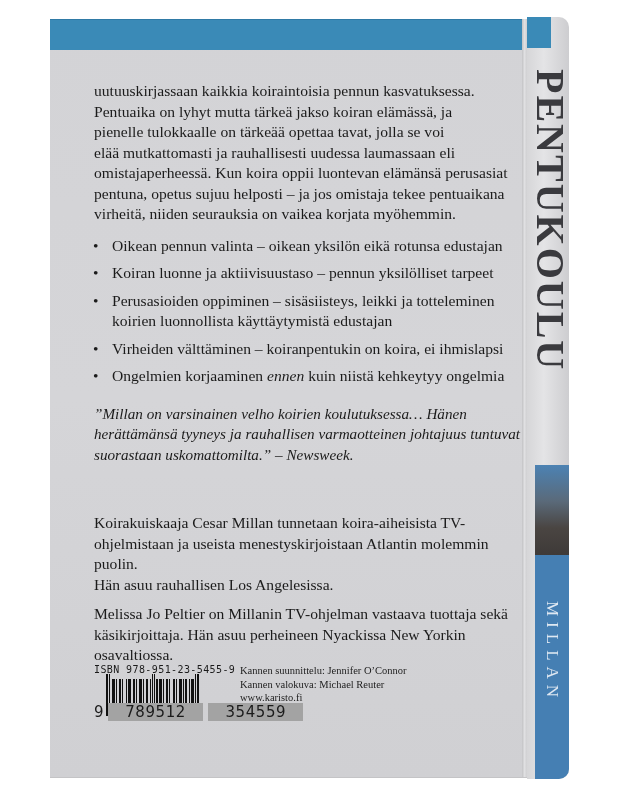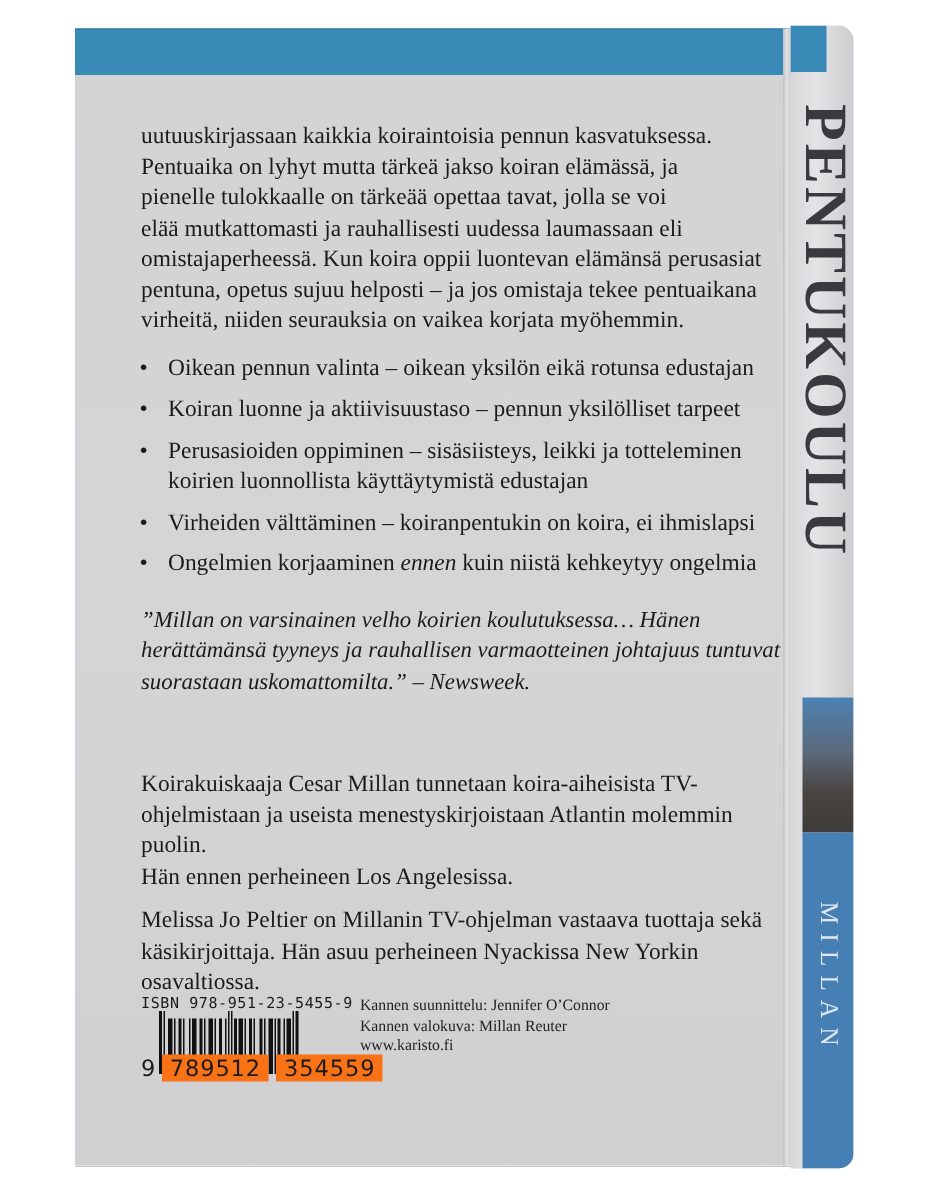--- a/index.html
+++ b/index.html
@@ -33,21 +33,21 @@
   ul.features li .bullet { position:absolute; left:-1px; top:0; }
   .quote { margin-top:17px; font-style:italic; font-family:"Liberation Serif", serif; font-size:15.2px; line-height:20.5px; }
   .bio { margin-top:48px; }
   .bio p { margin:0 0 9px 0; }
   .footer { position:absolute; left:94px; top:664px; }
   .isbn-text { font-family:"DejaVu Sans Mono", monospace; font-size:10px; letter-spacing:0.4px; }
   .barcode { display:flex; align-items:flex-end; height:37px; margin-top:4px; margin-left:12px; }
   .barcode span { display:inline-block; background:#111; height:37px; }
   .barcode-digits { font-family:"DejaVu Sans", sans-serif; font-size:15px; margin-top:-13px; letter-spacing:0.6px; }
   .barcode-digits .lead { margin-right:4px; }
-  .barcode-digits .grp { background:#f97316; padding:0 5px; }
+  .barcode-digits .grp { background:#a3a3a3; padding:0 17px; }
   .credits { position:absolute; left:240px; top:664px; font-size:10.5px; font-weight:normal; line-height:13.6px; color:#222; }
 </style>
 </head>
 <body>
 
 <div class="cover">
   <div class="band"></div>
   <div class="crease"></div>
 </div>
 
@@ -97,21 +97,21 @@
   <div class="quote">
     <div>”Millan on varsinainen velho koirien koulutuksessa… Hänen</div>
     <div>herättämänsä tyyneys ja rauhallisen varmaotteinen johtajuus tuntuvat</div>
     <div>suorastaan uskomattomilta.” – Newsweek.</div>
   </div>
 
   <div class="bio">
     <p>
       <span>Koirakuiskaaja Cesar Millan tunnetaan koira-aiheisista TV-</span><br>
       <span>ohjelmistaan ja useista menestyskirjoistaan Atlantin molemmin puolin.</span><br>
-      <span>Hän ennen perheineen Los Angelesissa.</span>
+      <span>Hän asuu rauhallisen Los Angelesissa.</span>
     </p>
     <p>
       <span>Melissa Jo Peltier on Millanin TV-ohjelman vastaava tuottaja sekä</span><br>
       <span>käsikirjoittaja. Hän asuu perheineen Nyackissa New Yorkin osavaltiossa.</span>
     </p>
   </div>
 </div>
 
 <div class="footer">
   <div class="isbn-text">ISBN 978-951-23-5455-9</div>
@@ -147,15 +147,15 @@
     <span style="width:1px;margin-right:1px;height:42px"></span>
       <span style="width:2px;height:42px"></span>
   </div>
   <div class="barcode-digits">
     <span class="lead">9</span><span class="grp">789512</span> <span class="grp">354559</span>
   </div>
 </div>
 
 <div class="credits">
   <div>Kannen suunnittelu: Jennifer O’Connor</div>
-  <div>Kannen valokuva: Millan Reuter</div>
+  <div>Kannen valokuva: Michael Reuter</div>
   <div>www.karisto.fi</div>
 </div>
 
 </body></html>

